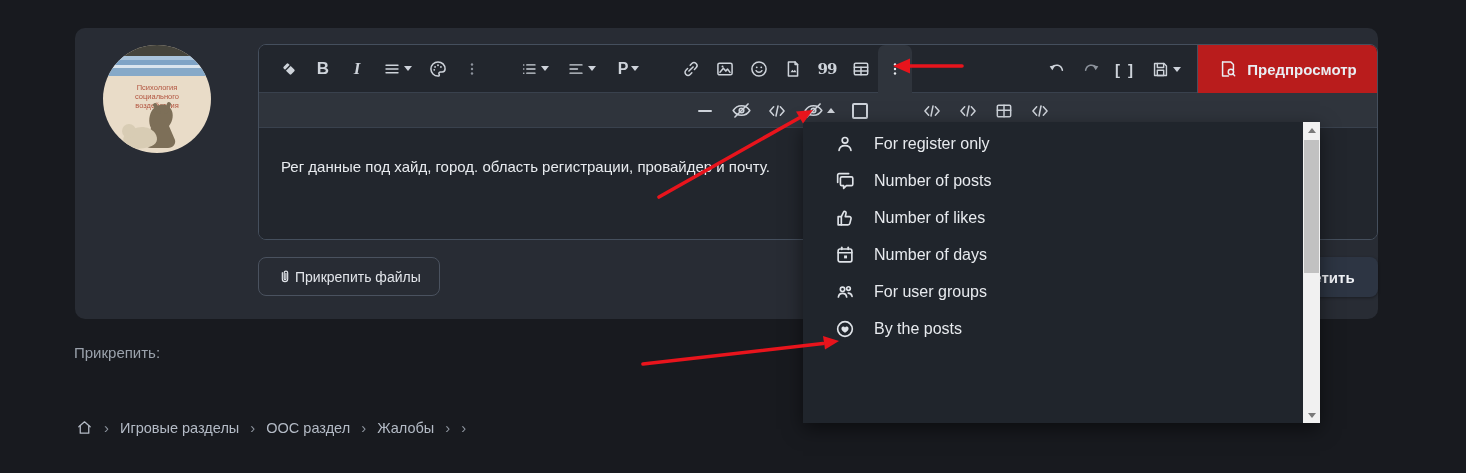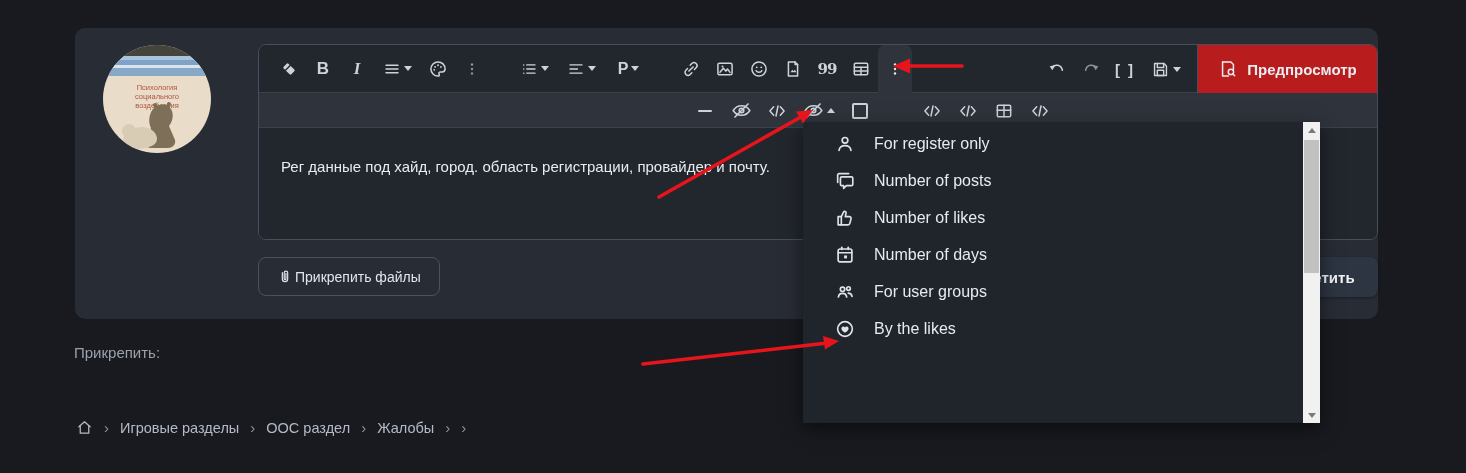--- a/index.html
+++ b/index.html
@@ -404,21 +404,21 @@
         </span>
       <span class="dlabel">For user groups</span>
     </div>
     <div class="drow">
       <span class="dicon">
           <svg class="ic" width="22" height="22" viewBox="0 0 24 24">
         <circle cx="12" cy="12" r="8"></circle>
             <path d="M12 16.2c-2.4-1.7-3.9-3-3.9-4.8a2.1 2.1 0 0 1 3.9-1.1 2.1 2.1 0 0 1 3.9 1.1c0 1.8-1.5 3.1-3.9 4.8z" fill="currentColor" stroke="none"></path>
           </svg>
         </span>
-      <span class="dlabel">By the likes</span>
+      <span class="dlabel">By the posts</span>
     </div>
 
     <div class="dscroll">
       <div class="arr-up">
           <span class="tri-up"></span>
         </div>
       <div class="dthumb"></div>
       <div class="arr-dn">
           <span class="tri-dn"></span>
         </div>

